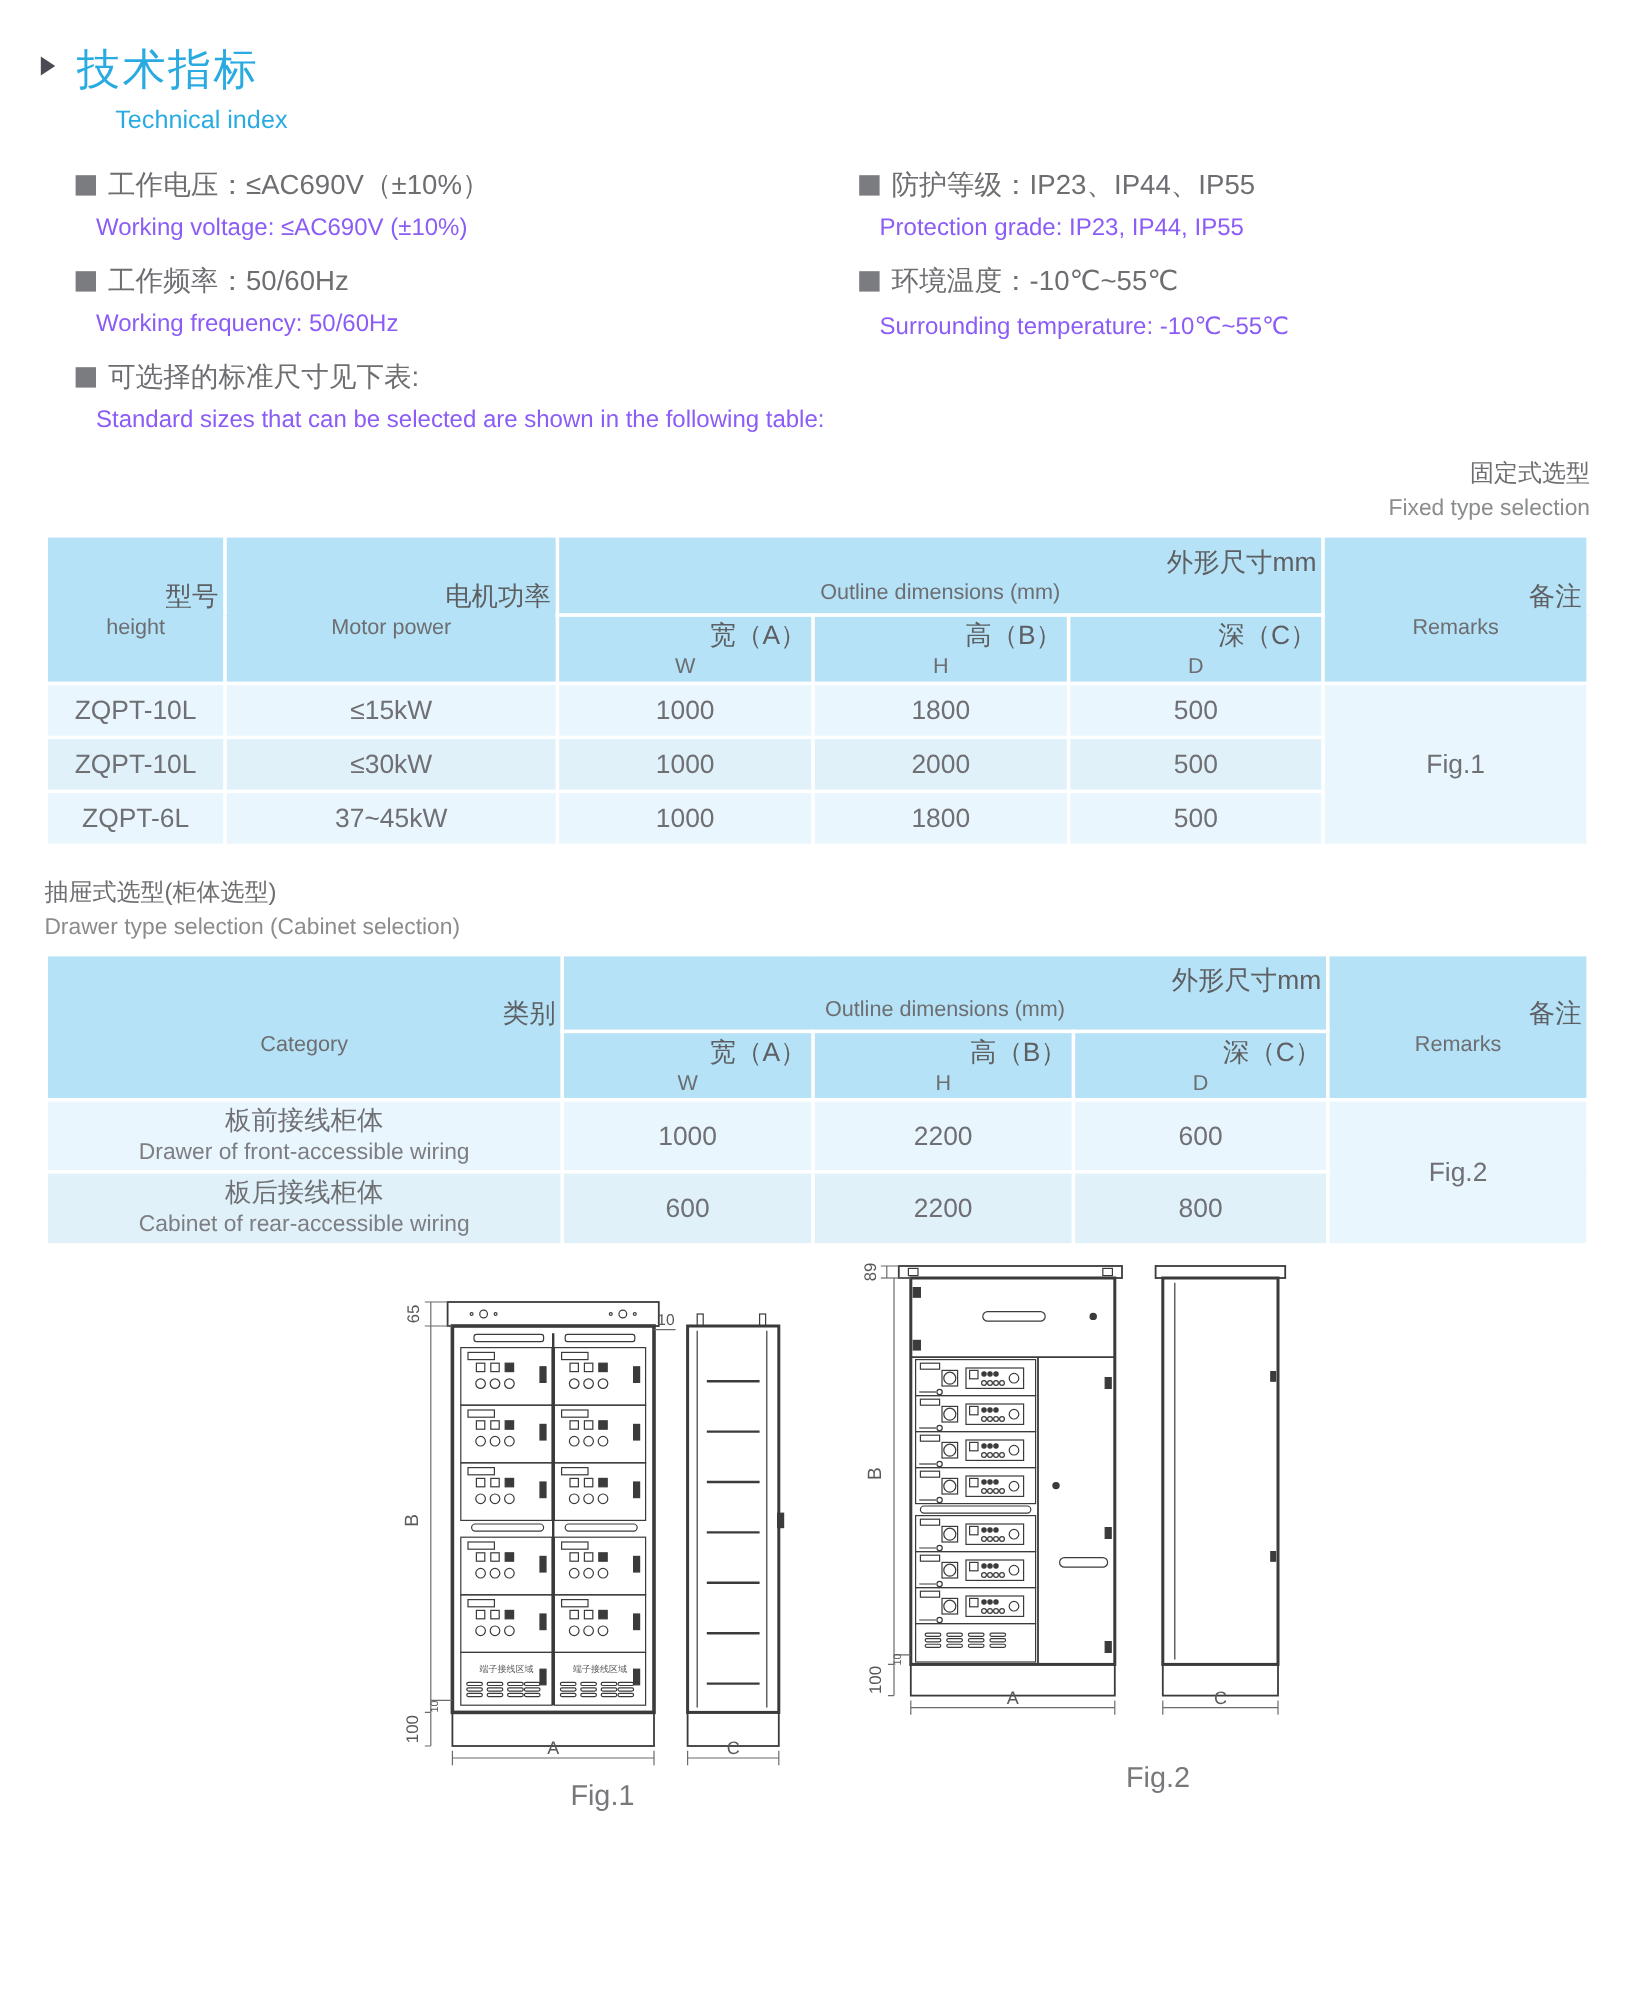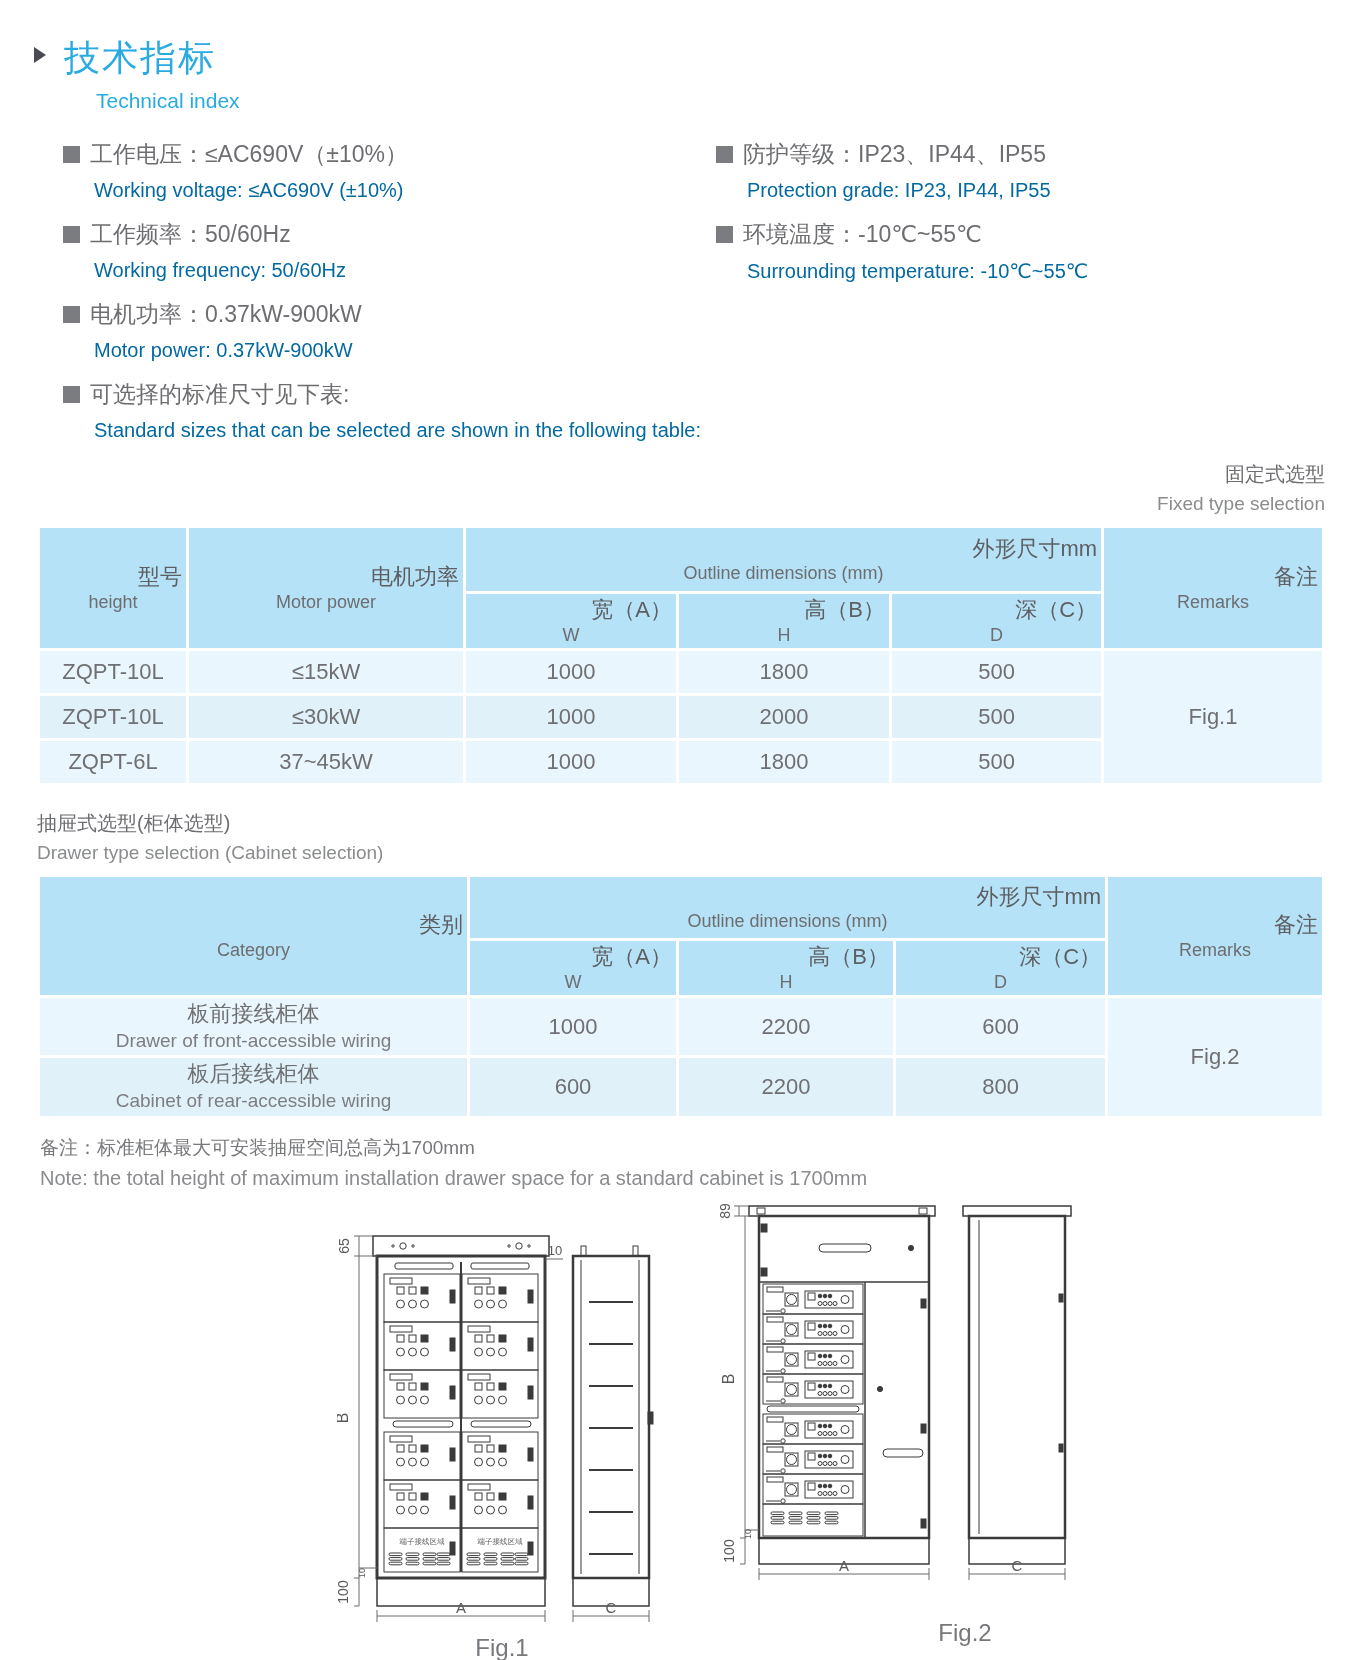--- a/index.html
+++ b/index.html
@@ -18,21 +18,21 @@
          margin:13px 18px 0 2px; }
   .title-zh { font-size:36px; color:#29abe2; letter-spacing:2px; font-weight:400; }
   .title-en { font-size:21px; color:#29abe2; margin:6px 0 0 32px; }
 
   
   .specs { display:grid; grid-template-columns:672px 1fr; margin-top:26px;gap:12px; }
   .spec-col-left { padding-left:31px; }
   .spec { margin-bottom:4px; }
   .spec-zh { display:flex; align-items:center; font-size:23px; color:#6d6e71; }
   .bullet { width:17px; height:17px; background:#7b7c80; margin-right:10px; flex:none; }
-  .spec-en { font-size:20px; color:#0369a1; margin:9px 0 17px 31px; }
+  .spec-en { font-size:20px; color:#8b5cf6; margin:9px 0 17px 17px; }
   .intro { margin-top:16px; }
 
   
   .sec { margin:24px 0 0 5px; }
   .sec-zh { font-size:20px; color:#6d6e71; }
   .sec-en { font-size:19px; color:#8a8c8e; margin-top:5px; }
 
   
   table.tbl { border-collapse:collapse; table-layout:fixed; width:1285px;
               margin:10px 0 0 5px; }
@@ -81,27 +81,20 @@
             <span>工作电压：≤AC690V（±10%）</span>
           </div>
         <div class="spec-en">Working voltage: ≤AC690V (±10%)</div>
       </div>
       <div class="spec">
         <div class="spec-zh">
             <span class="bullet"></span>
             <span>工作频率：50/60Hz</span>
           </div>
         <div class="spec-en">Working frequency: 50/60Hz</div>
-      </div>
-      <div class="spec">
-        <div class="spec-zh">
-            <span class="bullet"></span>
-            <span>电机功率：0.37kW-900kW</span>
-          </div>
-        <div class="spec-en">Motor power: 0.37kW-900kW</div>
       </div>
       <div class="spec intro">
         <div class="spec-zh">
             <span class="bullet"></span>
             <span>可选择的标准尺寸见下表:</span>
           </div>
         <div class="spec-en">Standard sizes that can be selected are shown in the following table:</div>
       </div>
     </div>
     <div>
@@ -251,24 +244,20 @@
         <div class="c-zh">板后接线柜体</div>
         <div class="c-en">Cabinet of rear-accessible wiring</div>
       </td>
       <td class="rd val">600</td>
       <td class="rd val">2200</td>
       <td class="rd val">800</td>
     </tr>
   </tbody>
     </table>
 
-  <div class="note">
-    <div class="note-zh">备注：标准柜体最大可安装抽屉空间总高为1700mm</div>
-    <div class="note-en">Note: the total height of maximum installation drawer space for a standard cabinet is 1700mm</div>
-  </div>
 
   <div class="figs">
 
     <svg style="left:305px; top:28px;" width="330" height="405" viewBox="0 0 330 405">
       <defs>
         <g id="d1" stroke="#3b3b3c" fill="none">
           <rect x="0" y="0" width="76" height="48"></rect>
           <rect x="6" y="4" width="22" height="6"></rect>
           <rect x="13" y="13" width="7" height="7"></rect>
             <rect x="25" y="13" width="7" height="7"></rect>

